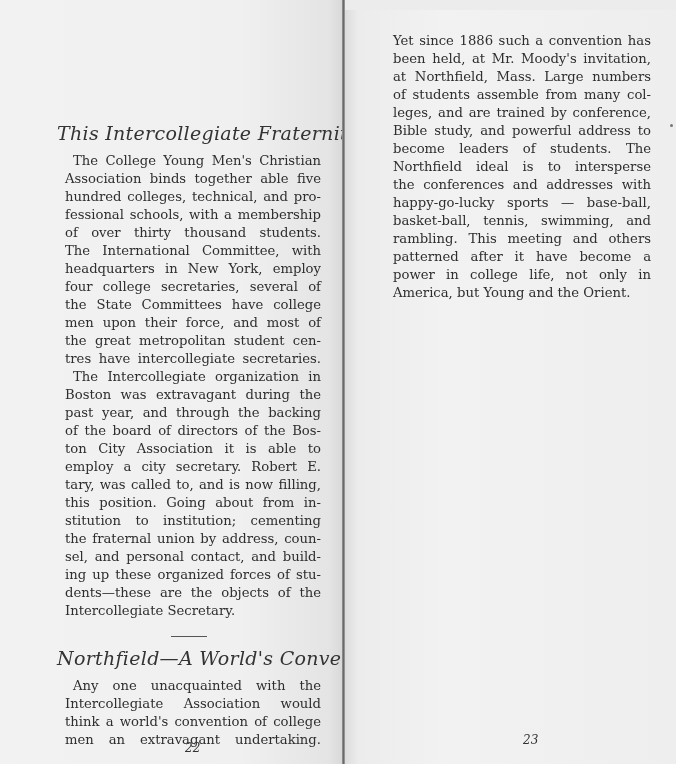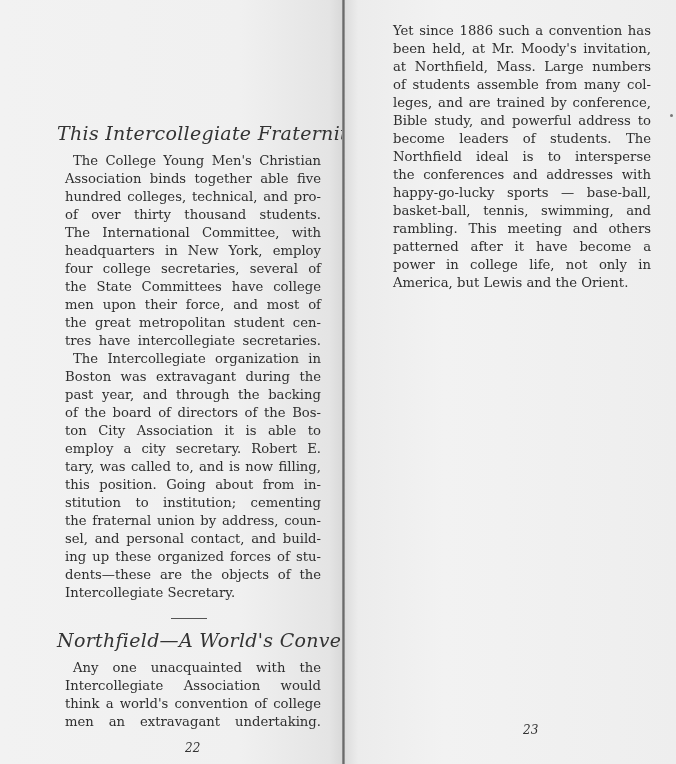--- a/index.html
+++ b/index.html
@@ -11,21 +11,21 @@
       color: #2e2e2e;
     }
     .spread { position: absolute; inset: 0; }
     .page {
       position: absolute; top: 0; bottom: 0;
       background: linear-gradient(90deg, #f1f1f1 0%, #f3f3f3 50%, #ebebeb 100%);
     }
     .page.left { left: 0; width: 343px;
       background: linear-gradient(90deg, #f2f2f2 0%, #f0f0f0 70%, #e4e4e4 96%, #d8d8d8 100%); }
     .page.right { left: 345px; right: 0;
-      background: linear-gradient(90deg, #dcdcdc 0%, #ececec 4%, #f2f2f2 30%, #eeeeee 100%); }
+      background: linear-gradient(90deg, #dcdcdc 0%, #ececec 4%, #f2f2f2 30%, #eeeeee 100%); margin-top: 10px; }
     .gutter {
       position: absolute; top: 0; bottom: 0; left: 342px; width: 3px;
       background: linear-gradient(90deg, #9a9a9a, #6a6a6a, #a8a8a8);
     }
     .text-block { position: absolute; }
     .left .text-block { left: 57px; top: 122px; width: 264px; }
     .right .text-block { left: 40px; top: 22px; width: 266px; }
     .heading {
       font-family: "DejaVu Serif", "Liberation Serif", serif;
       font-style: italic;
@@ -65,20 +65,21 @@
 <div class="spread">
 
   <div class="page left">
     <div class="text-block">
       <div class="heading">This Intercollegiate Fraternity.</div>
 
       <div class="para">
         <span class="line indent">The College Young Men's Christian</span>
         <span class="line">Association binds together able five</span>
         <span class="line">hundred colleges, technical, and pro-</span>
+        <span class="line">fessional schools, with a membership</span>
         <span class="line">of over thirty thousand students.</span>
         <span class="line">The International Committee, with</span>
         <span class="line">headquarters in New York, employ</span>
         <span class="line">four college secretaries, several of</span>
         <span class="line">the State Committees have college</span>
         <span class="line">men upon their force, and most of</span>
         <span class="line">the great metropolitan student cen-</span>
         <span class="line">tres have intercollegiate secretaries.</span>
       </div>
 
@@ -125,20 +126,20 @@
         <span class="line">leges, and are trained by conference,</span>
         <span class="line">Bible study, and powerful address to</span>
         <span class="line">become leaders of students. The</span>
         <span class="line">Northfield ideal is to intersperse</span>
         <span class="line">the conferences and addresses with</span>
         <span class="line">happy-go-lucky sports — base-ball,</span>
         <span class="line">basket-ball, tennis, swimming, and</span>
         <span class="line">rambling. This meeting and others</span>
         <span class="line">patterned after it have become a</span>
         <span class="line">power in college life, not only in</span>
-        <span class="line last">America, but Lewis and the Orient.</span>
+        <span class="line last">America, but Young and the Orient.</span>
       </div>
     </div>
     <span class="speck" style="left:325px; top:114px;"></span>
     <div class="page-number">23</div>
   </div>
 
 </div>
 
 </body></html>

